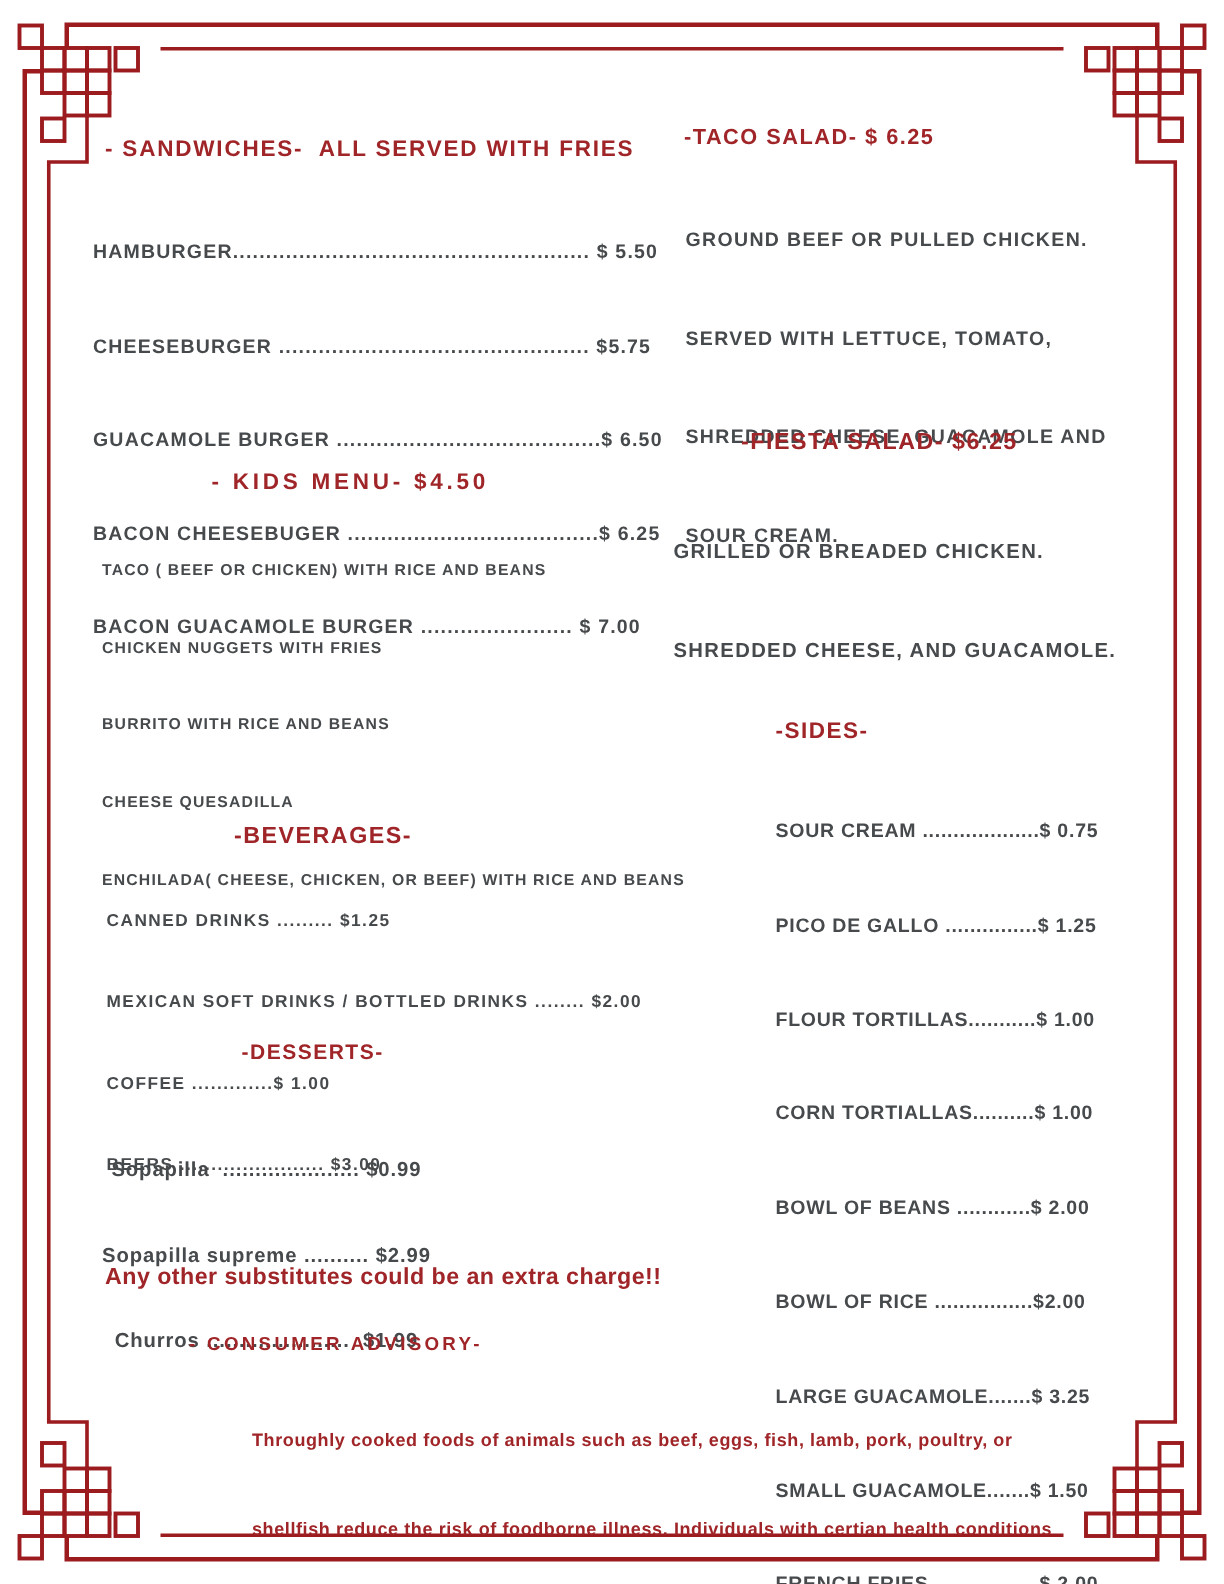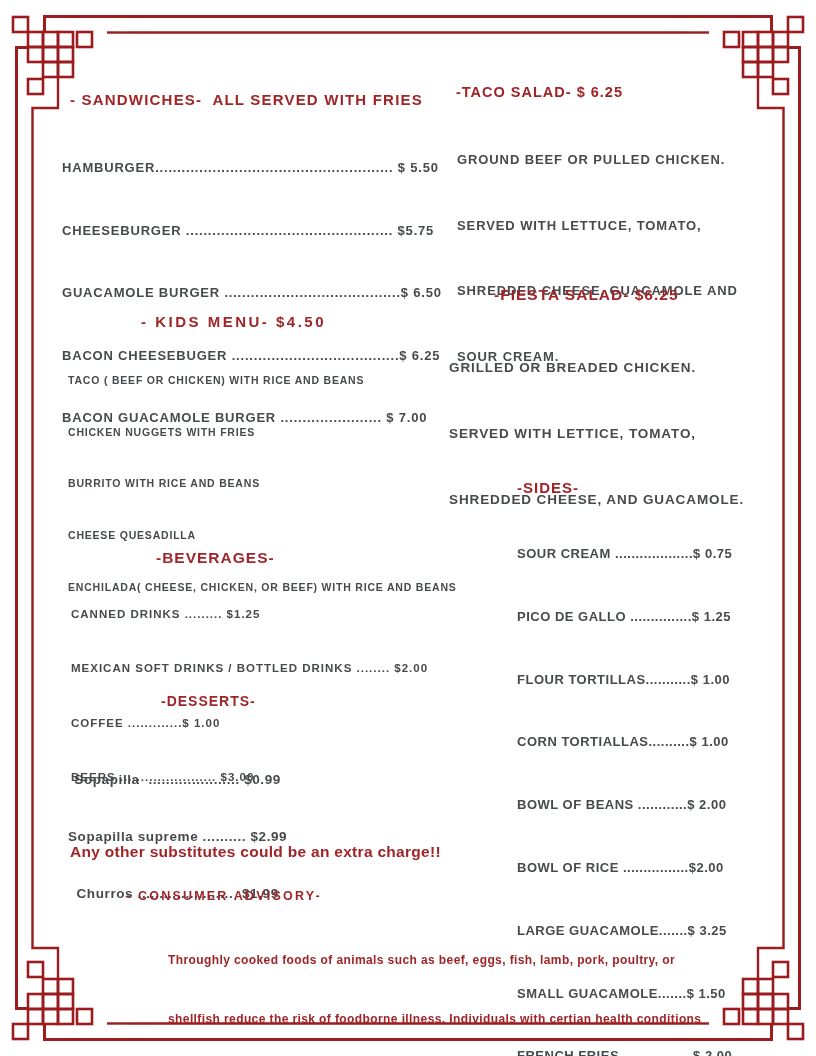--- a/index.html
+++ b/index.html
@@ -135,21 +135,20 @@
   <ul class="abs gray l-taco">
     <li>GROUND BEEF OR PULLED CHICKEN.</li>
     <li>SERVED WITH LETTUCE, TOMATO,</li>
     <li>SHREDDED CHEESE, GUACAMOLE AND</li>
     <li>SOUR CREAM.</li>
   </ul>
 
   <h2 class="abs red h-fiesta">-FIESTA SALAD- $6.25</h2>
   <ul class="abs gray l-fiesta">
     <li>GRILLED OR BREADED CHICKEN.</li>
-    <li>SERVED WITH LETTICE, TOMATO,</li>
     <li>SHREDDED CHEESE, AND GUACAMOLE.</li>
   </ul>
 
   <h2 class="abs red h-sides">-SIDES-</h2>
   <ul class="abs gray l-sides">
     <li>SOUR CREAM ...................$ 0.75</li>
     <li>PICO DE GALLO ...............$ 1.25</li>
     <li>FLOUR TORTILLAS...........$ 1.00</li>
     <li>CORN TORTIALLAS..........$ 1.00</li>
     <li>BOWL OF BEANS ............$ 2.00</li>

